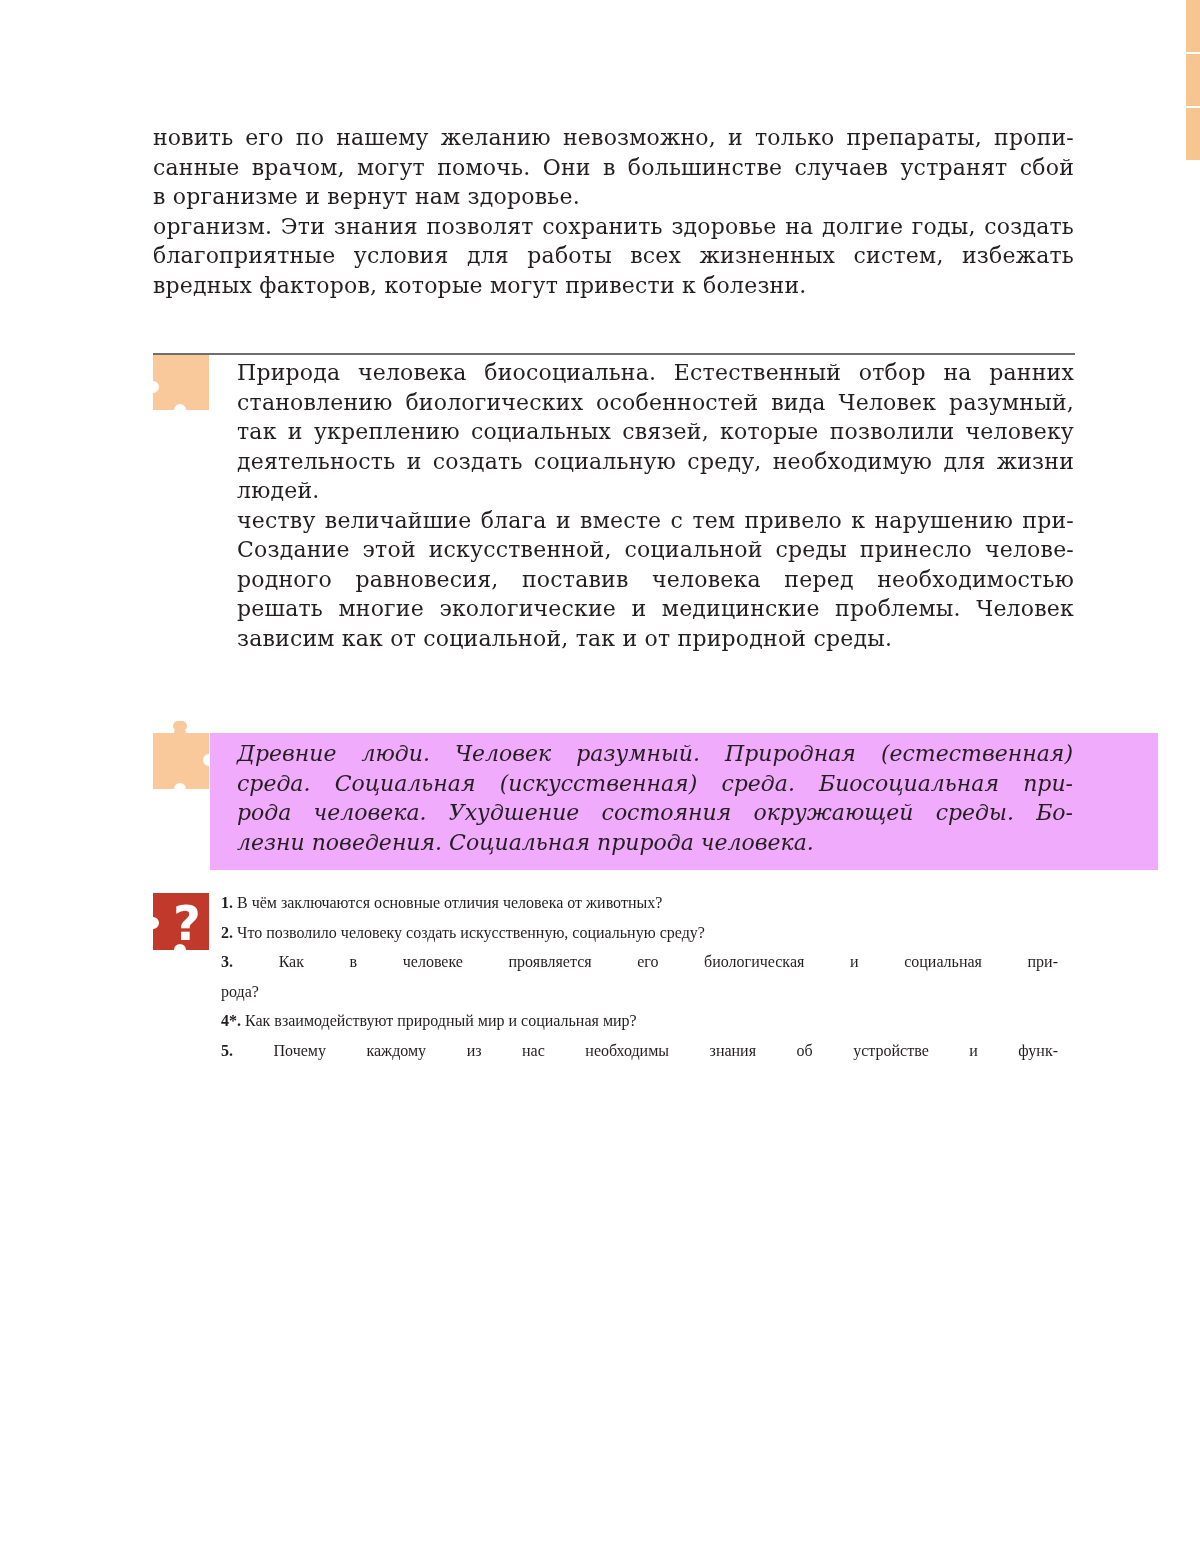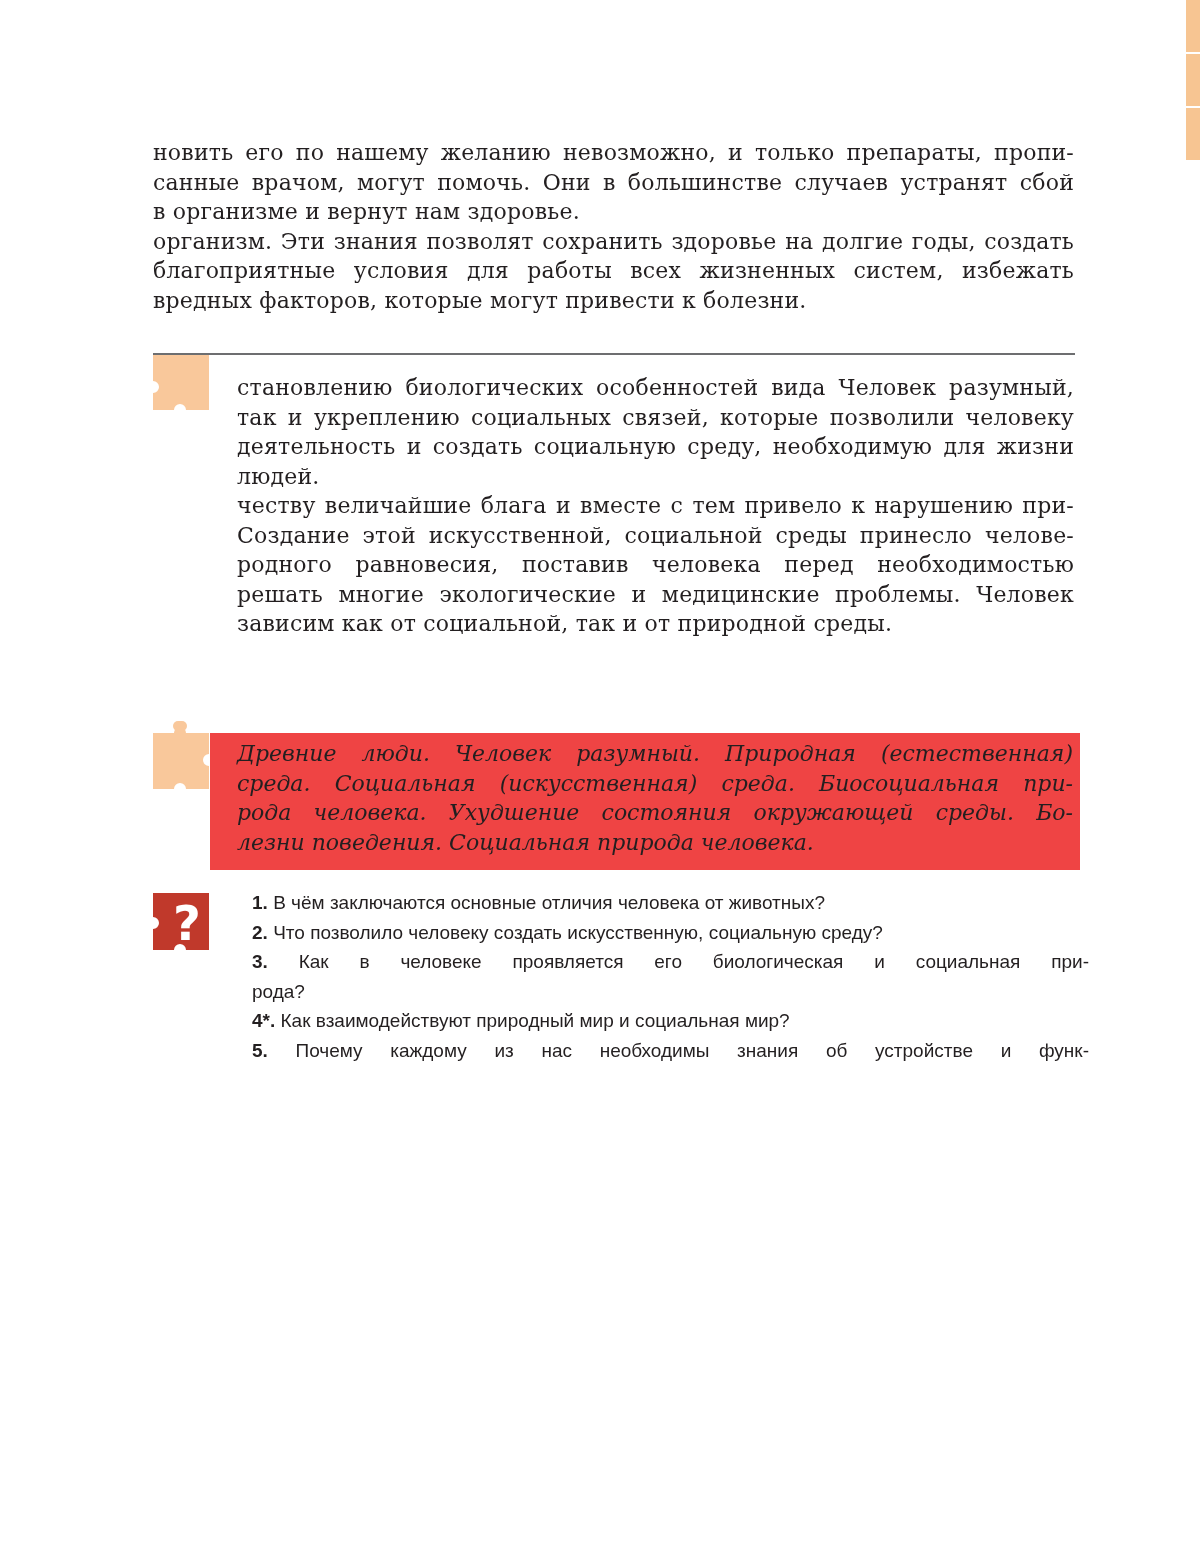--- a/index.html
+++ b/index.html
@@ -4,48 +4,48 @@
 <style>
   html, body { margin: 0; padding: 0; }
   body {
     width: 1200px; height: 1549px; background: #ffffff; position: relative;
     overflow: hidden; color: #231f20;
   }
   .side-tabs { position: absolute; left: 1186px; top: 0; width: 14px; }
   .side-tab { height: 52px; background: #f7c592; margin-bottom: 2px; }
   .serif {
     font-family: "DejaVu Serif", "Liberation Serif", serif;
-    font-size: 22px; line-height: 29.5px; letter-spacing: 0.2px; margin-top: 15px;
+    font-size: 22px; line-height: 29.5px; letter-spacing: 0.2px;
   }
   .para { position: absolute; left: 153px; width: 921px; text-align: justify; }
   .para .line { display: block; text-align: justify; text-align-last: justify; white-space: nowrap; }
   .para .line.last { text-align-last: left; }
   .line { display: block; text-align: justify; text-align-last: justify; }
   .line.last { text-align-last: left; }
   .line.indent { text-indent: 43px; }
   #intro { top: 123px; }
   .rule { position: absolute; left: 153px; top: 353px; width: 922px; height: 1.5px; background: #6d6e70; }
   .puzzle { position: absolute; }
   #puzzle-info { left: 153px; top: 355px; width: 56px; height: 55px; }
   #puzzle-keywords { left: 153px; top: 721px; width: 56px; height: 90px; }
   #puzzle-questions { left: 153px; top: 893px; width: 56px; height: 57px; }
   .infobox { position: absolute; left: 237px; top: 358px; width: 837px; }
   .keybox {
-    position: absolute; left: 210px; top: 733px; width: 870px; height: 137px;
-    background: #ef4444;
+    position: absolute; left: 210px; top: 733px; width: 948px; height: 137px;
+    background: #f0abfc;
   }
   .keybox-text {
     position: absolute; left: 27px; top: 6px; width: 836px;
     font-family: "DejaVu Serif", "Liberation Serif", serif; font-style: italic;
     font-size: 22px; line-height: 29.5px;
   }
   .questions {
-    position: absolute; left: 252px; top: 888px; width: 837px;
-    font-family: Liberation Sans, sans-serif;
-    font-size: 19px; line-height: 29.6px;
+    position: absolute; left: 221px; top: 888px; width: 837px;
+    font-family: Liberation Serif, serif;
+    font-size: 16px; line-height: 29.6px;
   }
   .questions .num { font-weight: bold; }
 </style>
 </head>
 <body>
 
 <div class="side-tabs">
   <div class="side-tab"></div>
   <div class="side-tab"></div>
   <div class="side-tab"></div>
@@ -60,20 +60,21 @@
   <span class="line last">вредных факторов, которые могут привести к болезни.</span>
 </div>
 
 <div class="rule"></div>
 
 <svg id="puzzle-info" class="puzzle" viewBox="0 0 56 55">
   <path d="M0 0 H56 V55 H33 A6 6 0 0 0 21 55 H0 V38 A6 6 0 0 0 0 26 Z" fill="#f9c89b"></path>
 </svg>
 
 <div class="infobox serif">
+  <span class="line">Природа человека биосоциальна. Естественный отбор на ранних</span>
   <span class="line">становлению биологических особенностей вида Человек разумный,</span>
   <span class="line">так и укреплению социальных связей, которые позволили человеку</span>
   <span class="line">деятельность и создать социальную среду, необходимую для жизни</span>
   <span class="line last">людей.</span>
   <span class="line">честву величайшие блага и вместе с тем привело к нарушению при-</span>
   <span class="line">Создание этой искусственной, социальной среды принесло челове-</span>
   <span class="line">родного равновесия, поставив человека перед необходимостью</span>
   <span class="line">решать многие экологические и медицинские проблемы. Человек</span>
   <span class="line last">зависим как от социальной, так и от природной среды.</span>
 </div>

